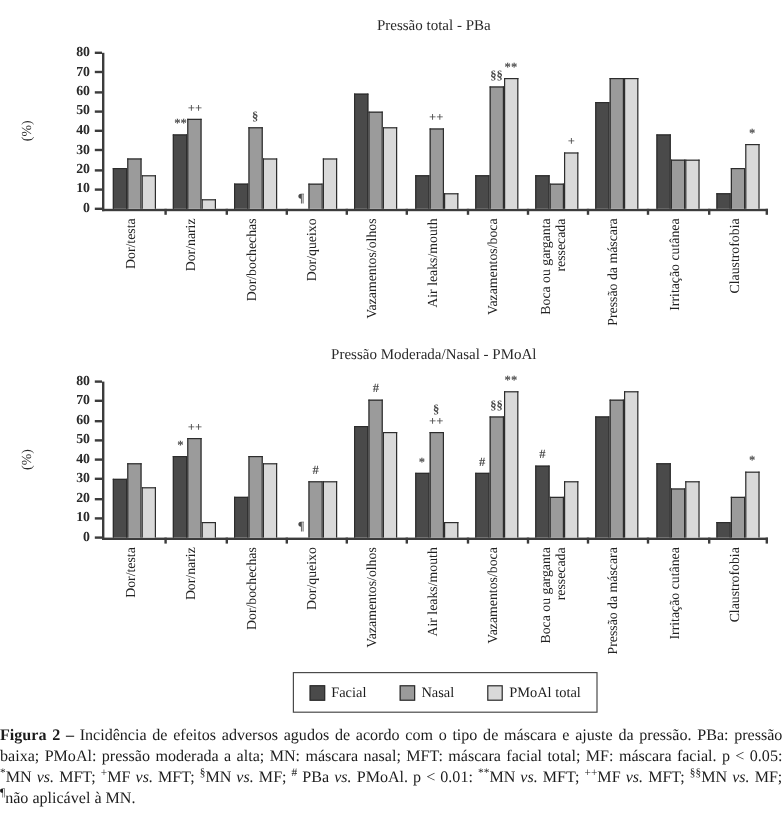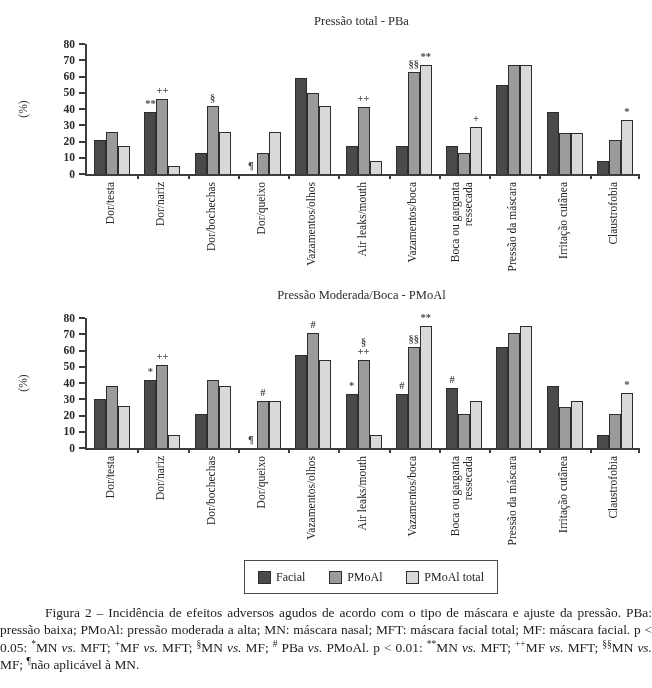--- a/index.html
+++ b/index.html
@@ -21,21 +21,21 @@
   .xlabels{position:relative;margin-left:85px;width:553px;height:104px;}
   .xlab{position:absolute;top:6px;writing-mode:vertical-rl;transform:translateX(-50%) rotate(180deg);
         font-size:11.5px;line-height:13px;white-space:pre-line;text-align:end;color:#222;}
   .legend{position:absolute;left:244px;top:560px;width:254px;height:34px;border:1.5px solid #4a4a4a;
           display:flex;align-items:center;justify-content:space-between;padding:0 13px;box-sizing:border-box;}
   .legend-item{display:flex;align-items:center;}
   .swatch{width:13px;height:13px;border:1px solid #2d2d2d;display:inline-block;margin-right:5px;box-sizing:border-box;}
   .legend-label{font-size:12px;color:#1c1c1c;}
   .caption{position:absolute;top:604px;left:0;width:652px;margin:0;font-size:13.4px;
            line-height:17.3px;text-align:justify;color:#1c1c1c;}
-  .caption .b{font-weight:normal;padding-left:45px;}
+  .caption .b{font-weight:bold;}
   .caption .i{font-style:italic;}
   .caption .sup{vertical-align:super;font-size:9.5px;line-height:0;}
 </style>
 </head>
 <body>
 
 <div class="page">
 
   <div class="chart" style="top:14px">
     <div class="chart-title">Pressão total - PBa</div>
@@ -122,21 +122,21 @@
         <div class="xlab" style="left: 326.773px;">Vazamentos/boca</div>
         <div class="xlab" style="left: 377.045px;">Boca ou garganta
 ressecada</div>
         <div class="xlab" style="left: 427.318px;">Pressão da máscara</div>
         <div class="xlab" style="left: 477.591px;">Irritação cutânea</div>
         <div class="xlab" style="left: 527.864px;">Claustrofobia</div>
       </div>
   </div>
 
   <div class="chart" style="top:288px">
-    <div class="chart-title">Pressão Moderada/Boca - PMoAl</div>
+    <div class="chart-title">Pressão Moderada/Nasal - PMoAl</div>
     <div class="plot">
       <div class="yaxistitle">(%)</div>
     <div class="ytick" style="top: 122.5px;">0</div>
         <div class="ytickmark" style="top: 129px;"></div>
         <div class="ytick" style="top: 106.25px;">10</div>
         <div class="ytickmark" style="top: 112.75px;"></div>
         <div class="ytick" style="top: 90px;">20</div>
         <div class="ytickmark" style="top: 96.5px;"></div>
         <div class="ytick" style="top: 73.75px;">30</div>
         <div class="ytickmark" style="top: 80.25px;"></div>
@@ -223,21 +223,21 @@
       </div>
   </div>
 
   <div class="legend">
     <div class="legend-item">
       <span class="swatch" style="background: rgb(74, 74, 74);"></span>
       <span class="legend-label">Facial</span>
     </div>
     <div class="legend-item">
       <span class="swatch" style="background: rgb(155, 155, 155);"></span>
-      <span class="legend-label">PMoAl</span>
+      <span class="legend-label">Nasal</span>
     </div>
     <div class="legend-item">
       <span class="swatch" style="background: rgb(217, 217, 217);"></span>
       <span class="legend-label">PMoAl total</span>
     </div>
   </div>
 
   <p class="caption" id="caption"><span class="b ">Figura 2 – </span><span class="">Incidência de efeitos adversos agudos de acordo com o tipo de máscara e ajuste da pressão. PBa: pressão baixa; PMoAl: pressão moderada a alta; MN: máscara nasal; MFT: máscara facial total; MF: máscara facial. p &lt; 0.05: </span><span class="sup">*</span><span class="">MN </span><span class="i ">vs.</span><span class=""> MFT; </span><span class="sup">+</span><span class="">MF </span><span class="i ">vs.</span><span class=""> MFT; </span><span class="sup">§</span><span class="">MN </span><span class="i ">vs.</span><span class=""> MF; </span><span class="sup">#</span><span class=""> PBa </span><span class="i ">vs.</span><span class=""> PMoAl. p &lt; 0.01: </span><span class="sup">**</span><span class="">MN </span><span class="i ">vs.</span><span class=""> MFT; </span><span class="sup">++</span><span class="">MF </span><span class="i ">vs.</span><span class=""> MFT; </span><span class="sup">§§</span><span class="">MN </span><span class="i ">vs.</span><span class=""> MF; </span><span class="sup">¶</span><span class="">não aplicável à MN.</span></p>
 
 </div>

